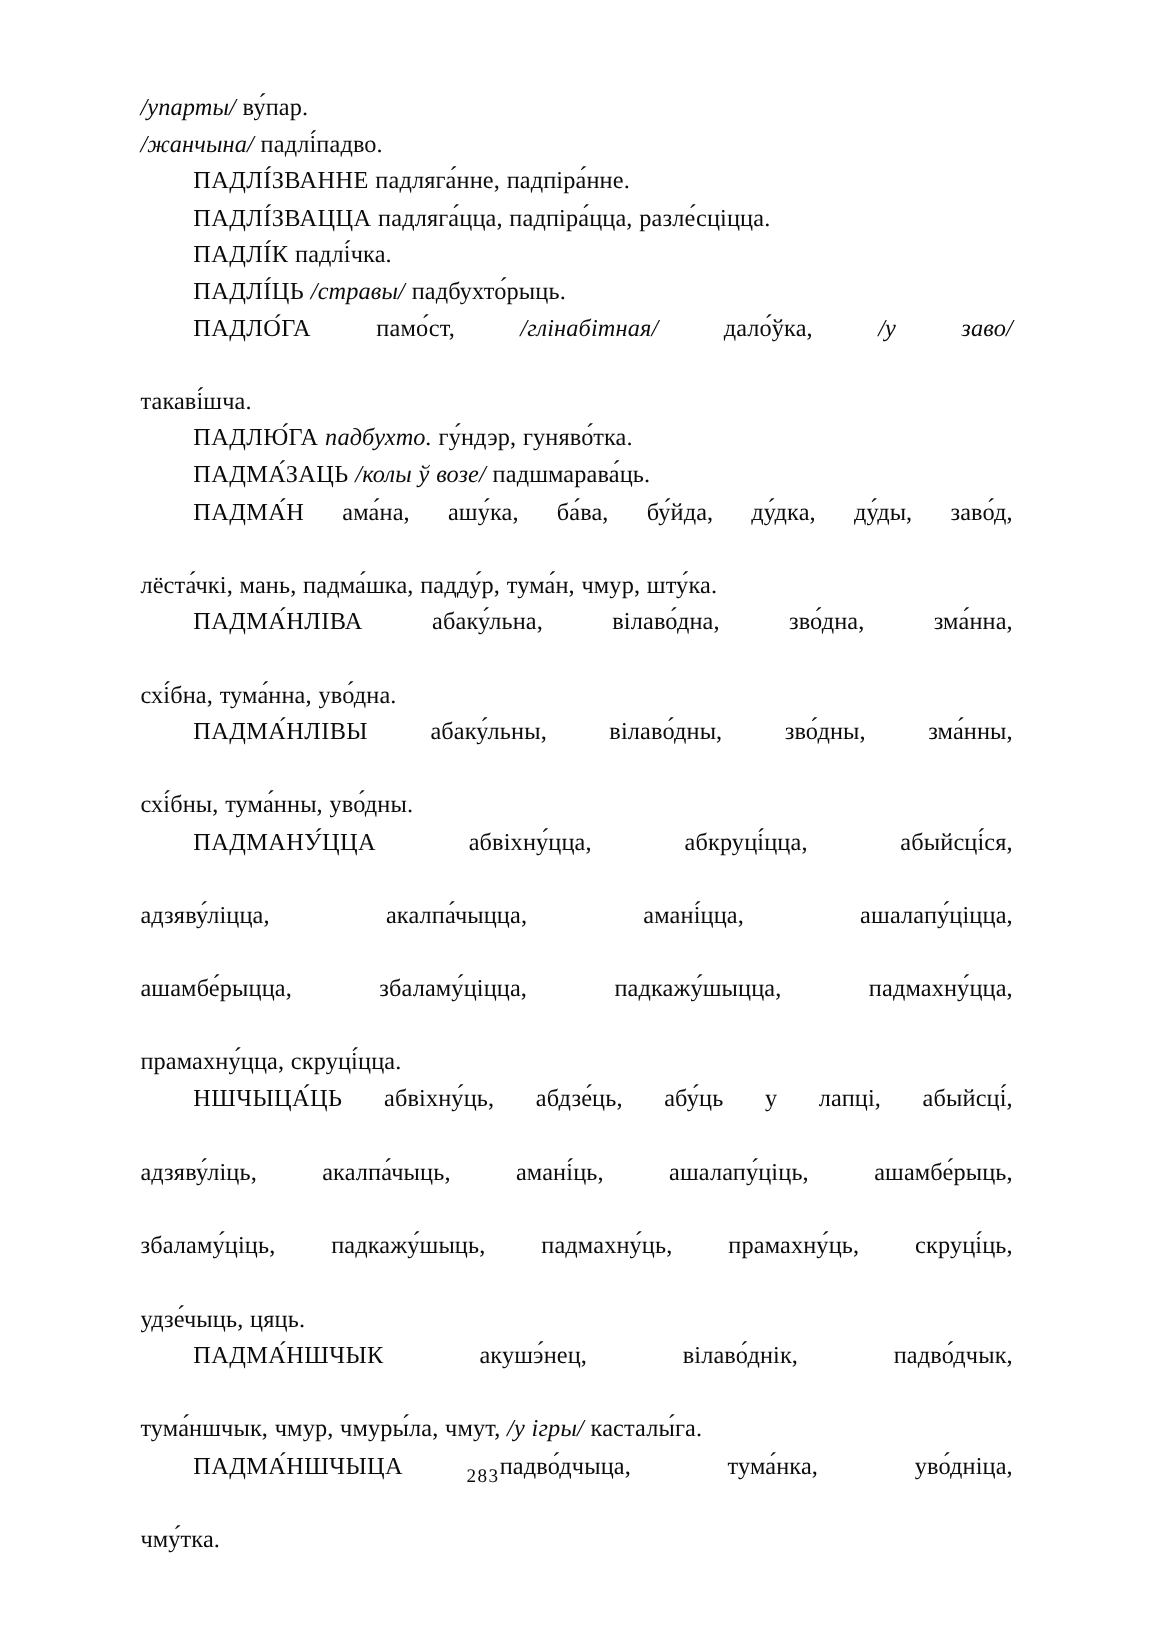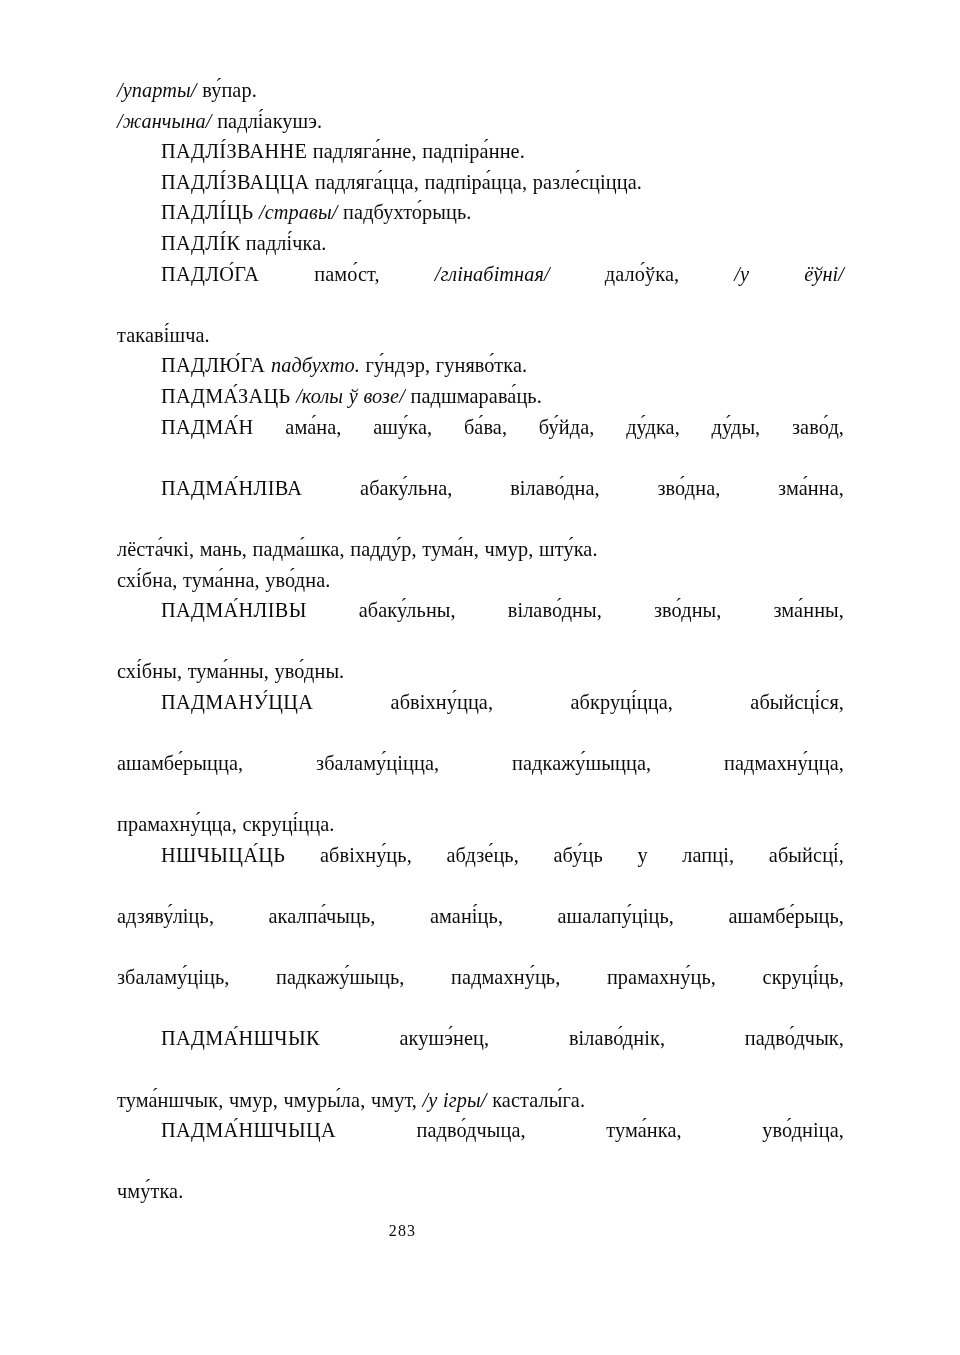--- a/index.html
+++ b/index.html
@@ -79,41 +79,43 @@
     letter-spacing: 1.2px;
   }
 </style>
 </head>
 <body>
 
 <div id="page">
 
   <div id="text-column">
       <div class="entry no-indent short"><span class="gloss">/упарты/</span><span class="defn"> ву́пар.</span></div>
-      <div class="entry no-indent short"><span class="gloss">/жанчына/</span><span class="defn"> падлі́акушэ.</span></div>
+      <div class="entry no-indent short"><span class="gloss">/жанчына/</span><span class="defn"> падлі́падво.</span></div>
       <div class="entry short"><span class="hw">ПАДЛІ́ЗВАННЕ</span><span class="defn"> падляга́нне, падпіра́нне.</span></div>
       <div class="entry short"><span class="hw">ПАДЛІ́ЗВАЦЦА</span><span class="defn"> падляга́цца, падпіра́цца, разле́сціцца.</span></div>
+      <div class="entry short"><span class="hw">ПАДЛІ́К</span><span class="defn"> падлі́чка.</span></div>
       <div class="entry short"><span class="hw">ПАДЛІ́ЦЬ</span><span class="gloss"> /стравы/</span><span class="defn"> падбухто́рыць.</span></div>
-      <div class="entry short"><span class="hw">ПАДЛІ́К</span><span class="defn"> падлі́чка.</span></div>
-      <div class="entry"><span class="hw">ПАДЛО́ГА</span><span class="defn"> памо́ст,</span><span class="gloss"> /глінабітная/</span><span class="defn"> дало́ўка,</span><span class="gloss"> /у ёўні/</span></div>
+      <div class="entry"><span class="hw">ПАДЛО́ГА</span><span class="defn"> памо́ст,</span><span class="gloss"> /глінабітная/</span><span class="defn"> дало́ўка,</span><span class="gloss"> /у заво/</span></div>
       <div class="entry no-indent short"><span class="defn">такаві́шча.</span></div>
       <div class="entry short"><span class="hw">ПАДЛЮ́ГА</span><span class="gloss"> падбухто.</span><span class="defn"> гу́ндэр, гуняво́тка.</span></div>
       <div class="entry short"><span class="hw">ПАДМА́ЗАЦЬ</span><span class="gloss"> /колы ў возе/</span><span class="defn"> падшмарава́ць.</span></div>
       <div class="entry"><span class="hw">ПАДМА́Н</span><span class="defn"> ама́на, ашу́ка, ба́ва, бу́йда, ду́дка, ду́ды, заво́д,</span></div>
+      <div class="entry no-indent short"><span class="defn">лёста́чкі, мань, падма́шка, падду́р, тума́н, чмур, шту́ка.</span></div>
       <div class="entry"><span class="hw">ПАДМА́НЛІВА</span><span class="defn"> абаку́льна, вілаво́дна, зво́дна, зма́нна,</span></div>
-      <div class="entry no-indent short"><span class="defn">лёста́чкі, мань, падма́шка, падду́р, тума́н, чмур, шту́ка.</span></div>
       <div class="entry no-indent short"><span class="defn">схі́бна, тума́нна, уво́дна.</span></div>
       <div class="entry"><span class="hw">ПАДМА́НЛІВЫ</span><span class="defn"> абаку́льны, вілаво́дны, зво́дны, зма́нны,</span></div>
       <div class="entry no-indent short"><span class="defn">схі́бны, тума́нны, уво́дны.</span></div>
       <div class="entry"><span class="hw">ПАДМАНУ́ЦЦА</span><span class="defn"> абвіхну́цца, абкруці́цца, абыйсці́ся,</span></div>
+      <div class="entry no-indent"><span class="defn">адзяву́ліцца, акалпа́чыцца, амані́цца, ашалапу́ціцца,</span></div>
       <div class="entry no-indent"><span class="defn">ашамбе́рыцца, збаламу́ціцца, падкажу́шыцца, падмахну́цца,</span></div>
       <div class="entry no-indent short"><span class="defn">прамахну́цца, скруці́цца.</span></div>
       <div class="entry"><span class="hw">НШЧЫЦА́ЦЬ</span><span class="defn"> абвіхну́ць, абдзе́ць, абу́ць у лапці, абыйсці́,</span></div>
       <div class="entry no-indent"><span class="defn">адзяву́ліць, акалпа́чыць, амані́ць, ашалапу́ціць, ашамбе́рыць,</span></div>
       <div class="entry no-indent"><span class="defn">збаламу́ціць, падкажу́шыць, падмахну́ць, прамахну́ць, скруці́ць,</span></div>
+      <div class="entry no-indent short"><span class="defn">удзе́чыць, цяць.</span></div>
       <div class="entry"><span class="hw">ПАДМА́НШЧЫК</span><span class="defn"> акушэ́нец, вілаво́днік, падво́дчык,</span></div>
       <div class="entry no-indent short"><span class="defn">тума́ншчык, чмур, чмуры́ла, чмут,</span><span class="gloss"> /у ігры/</span><span class="defn"> касталы́га.</span></div>
       <div class="entry"><span class="hw">ПАДМА́НШЧЫЦА</span><span class="defn"> падво́дчыца, тума́нка, уво́дніца,</span></div>
       <div class="entry no-indent short"><span class="defn">чму́тка.</span></div>
     </div>
 
   <div id="page-number">283</div>
 
 </div>
 

